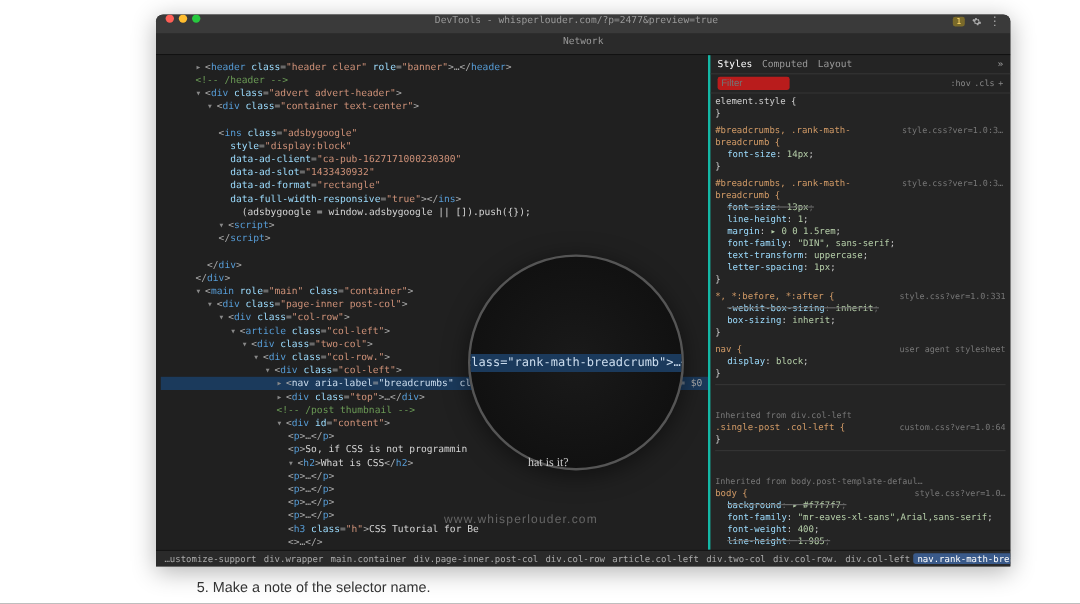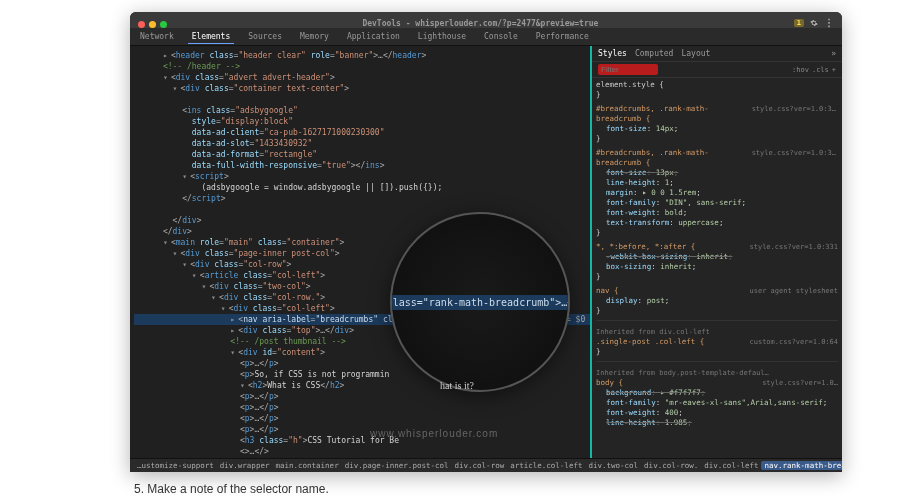--- a/index.html
+++ b/index.html
@@ -1,26 +1,26 @@
 <!DOCTYPE html>
 <html><head>
 <meta charset="utf-8">
 <style>
 * { margin: 0; padding: 0; box-sizing: border-box; }
 body { background: #f5f5f5; font-family: Menlo, Monaco, Consolas, monospace; font-size: 9px; color: #ccc; }
 .frame { width: 900px; height: 503px; margin: 0 auto; position: relative; background: #fff; }
 .window { position: absolute; top: 12px; left: 130px; width: 712px; height: 460px; background: #242424; border-radius: 6px 6px 0 0; overflow: hidden; box-shadow: 0 4px 20px rgba(0,0,0,0.3); }
-.titlebar { height: 16px; background: #3a3a3a; display: flex; align-items: flex-end; padding: 0 8px; font-size: 8px; color: #999; font-weight: bold; }
+.titlebar { height: 16px; background: #3a3a3a; display: flex; align-items: flex-start; padding: 0 8px; font-size: 8px; color: #999; }
 .traffic { display: flex; gap: 4px; }
 .dot { width: 7px; height: 7px; border-radius: 50%; }
 .dot.r { background: #ff5f56; } .dot.y { background: #ffbd2e; } .dot.g { background: #27c93f; }
 .titlebar-title { flex: 1; text-align: center; }
 .titlebar-right { display: flex; gap: 6px; align-items: center; }
 .warn-badge { background: #7a6a2a; color: #ffd96a; padding: 0 3px; border-radius: 2px; font-size: 7px; }
-.tabs { height: 18px; background: #2a2a2a; display: flex; align-items: center; padding: 0 6px; gap: 10px; font-size: 8px; color: #999; border-bottom: 1px solid #111; }
+.tabs { height: 18px; background: #2a2a2a; display: flex; align-items: center; padding: 0 6px; gap: 10px; font-size: 8px; color: #999; border-bottom: 1px solid #111; flex-direction: column; }
 .tab { padding: 2px 4px; cursor: pointer; }
 .tab.active { color: #fff; border-bottom: 1px solid #6aa0ff; }
 .main { display: flex; height: calc(100% - 34px - 14px); }
 .dom-panel { flex: 1; overflow: hidden; padding: 4px 0 0 4px; position: relative; background: #202020; }
 .dom-line { white-space: pre; font-size: 8px; line-height: 11px; color: #aaa; }
 .dom-line .tg { color: #569cd6; } 
 .dom-line .at { color: #9cdcfe; } 
 .dom-line .st { color: #ce9178; } 
 .dom-line .cm { color: #6a9955; } 
 .dom-line .tx { color: #d4d4d4; }
@@ -36,30 +36,30 @@
 .filter-toggles span { cursor: pointer; }
 .rules { flex: 1; overflow: hidden; padding: 2px 4px; font-size: 7.5px; line-height: 10px; }
 .rule { margin-bottom: 4px; }
 .rule-head { display: flex; justify-content: space-between; color: #888; }
 .rule-head .src { color: #777; font-size: 7px; white-space: nowrap; overflow: hidden; text-overflow: ellipsis; max-width: 90px; }
 .selector { color: #d19a66; }
 .media { color: #c586c0; }
 .prop { padding-left: 10px; }
 .prop .pn { color: #9cdcfe; }
 .prop .pv { color: #b5cea8; }
-.inherited { color: #777; font-size: 7px; border-top: 1px solid #333; padding-top: 6px; margin-top: 3px; }
+.inherited { color: #777; font-size: 7px; border-top: 1px solid #333; padding-top: 20px; margin-top: 3px; }
 .strike { text-decoration: line-through; color: #666; }
 .breadcrumb-bar { height: 14px; background: #2a2a2a; border-top: 1px solid #111; display: flex; align-items: center; padding: 0 4px; font-size: 7.5px; color: #aaa; overflow: hidden; }
 .breadcrumb-bar span { padding: 0 3px; cursor: pointer; white-space: nowrap; }
 .breadcrumb-bar span.sel { background: #3a5a8a; border-radius: 2px; color: #fff; }
 .magnifier { position: absolute; top: 200px; left: 260px; width: 180px; height: 180px; border-radius: 50%; border: 2px solid #555; background: radial-gradient(circle at 50% 50%, #1a1a1a 0%, #0d0d0d 100%); overflow: hidden; display: flex; align-items: center; justify-content: center; box-shadow: 0 4px 20px rgba(0,0,0,0.5); }
 .magnifier-content { background: #1b3a5c; color: #cde; font-size: 10px; padding: 2px 6px; white-space: nowrap; }
 .mag-below { position: absolute; top: 368px; left: 310px; color: #ccc; font-size: 10px; font-family: ui-serif, serif; }
 .watermark { position: absolute; top: 428px; left: 370px; color: #666; font-size: 10px; font-family: Arial, sans-serif; letter-spacing: 1px; }
-.caption { position: absolute; top: 482px; left: 134px; font-family: Arial, sans-serif; font-size: 12px; color: #333; }
+.caption { position: absolute; top: 482px; left: 164px; font-family: Arial, sans-serif; font-size: 12px; color: #333; }
 .gear { width: 8px; height: 8px; }
 </style>
 </head>
 <body>
 
 <div class="frame">
   <div class="window">
 
     <div class="titlebar">
       <div class="traffic">
@@ -95,22 +95,22 @@
           <div class="dom-line">      <span class="cm">&lt;!-- /header --&gt;</span></div>
           <div class="dom-line">      <span class="ar">▾</span>&lt;<span class="tg">div</span> <span class="at">class</span>=<span class="st">"advert advert-header"</span>&gt;</div>
           <div class="dom-line">        <span class="ar">▾</span>&lt;<span class="tg">div</span> <span class="at">class</span>=<span class="st">"container text-center"</span>&gt;</div>
           <div class="dom-line">  </div>
           <div class="dom-line">          &lt;<span class="tg">ins</span> <span class="at">class</span>=<span class="st">"adsbygoogle"</span></div>
           <div class="dom-line">            <span class="at">style</span>=<span class="st">"display:block"</span></div>
           <div class="dom-line">            <span class="at">data-ad-client</span>=<span class="st">"ca-pub-1627171000230300"</span></div>
           <div class="dom-line">            <span class="at">data-ad-slot</span>=<span class="st">"1433430932"</span></div>
           <div class="dom-line">            <span class="at">data-ad-format</span>=<span class="st">"rectangle"</span></div>
           <div class="dom-line">            <span class="at">data-full-width-responsive</span>=<span class="st">"true"</span>&gt;&lt;/<span class="tg">ins</span>&gt;</div>
+          <div class="dom-line">              <span class="tx">(adsbygoogle = window.adsbygoogle || []).push({});</span></div>
           <div class="dom-line">          <span class="ar">▾</span>&lt;<span class="tg">script</span>&gt;</div>
-          <div class="dom-line">              <span class="tx">(adsbygoogle = window.adsbygoogle || []).push({});</span></div>
           <div class="dom-line">          &lt;/<span class="tg">script</span>&gt;</div>
           <div class="dom-line">  </div>
           <div class="dom-line">        &lt;/<span class="tg">div</span>&gt;</div>
           <div class="dom-line">      &lt;/<span class="tg">div</span>&gt;</div>
           <div class="dom-line">      <span class="ar">▾</span>&lt;<span class="tg">main</span> <span class="at">role</span>=<span class="st">"main"</span> <span class="at">class</span>=<span class="st">"container"</span>&gt;</div>
           <div class="dom-line">        <span class="ar">▾</span>&lt;<span class="tg">div</span> <span class="at">class</span>=<span class="st">"page-inner post-col"</span>&gt;</div>
           <div class="dom-line">          <span class="ar">▾</span>&lt;<span class="tg">div</span> <span class="at">class</span>=<span class="st">"col-row"</span>&gt;</div>
           <div class="dom-line">            <span class="ar">▾</span>&lt;<span class="tg">article</span> <span class="at">class</span>=<span class="st">"col-left"</span>&gt;</div>
           <div class="dom-line">              <span class="ar">▾</span>&lt;<span class="tg">div</span> <span class="at">class</span>=<span class="st">"two-col"</span>&gt;</div>
           <div class="dom-line">                <span class="ar">▾</span>&lt;<span class="tg">div</span> <span class="at">class</span>=<span class="st">"col-row."</span>&gt;</div>
@@ -160,39 +160,39 @@
             </div>
             <div class="rule">
               <div class="rule-head">
                 <span class="selector">#breadcrumbs, .rank-math-breadcrumb {</span>
                 <span class="src">style.css?ver=1.0:3255</span>
               </div>
               <div class="prop strike"><span class="pn">font-size</span>: <span class="pv ">13px</span>;</div>
               <div class="prop "><span class="pn">line-height</span>: <span class="pv ">1</span>;</div>
               <div class="prop "><span class="pn">margin</span>: <span class="pv ">▸ 0 0 1.5rem</span>;</div>
               <div class="prop "><span class="pn">font-family</span>: <span class="pv ">"DIN", sans-serif</span>;</div>
-              <div class="prop "><span class="pn">font-weight</span>: <span class="pv ">bold</span>;</div>
               <div class="prop "><span class="pn">text-transform</span>: <span class="pv ">uppercase</span>;</div>
+              <div class="prop "><span class="pn">letter-spacing</span>: <span class="pv ">1px</span>;</div>
               <div>}</div>
             </div>
             <div class="rule">
               <div class="rule-head">
                 <span class="selector">*, *:before, *:after {</span>
                 <span class="src">style.css?ver=1.0:331</span>
               </div>
               <div class="prop strike"><span class="pn">-webkit-box-sizing</span>: <span class="pv ">inherit</span>;</div>
               <div class="prop "><span class="pn">box-sizing</span>: <span class="pv ">inherit</span>;</div>
               <div>}</div>
             </div>
             <div class="rule">
               <div class="rule-head">
                 <span class="selector">nav {</span>
                 <span class="src">user agent stylesheet</span>
               </div>
-              <div class="prop "><span class="pn">display</span>: <span class="pv ">post</span>;</div>
+              <div class="prop "><span class="pn">display</span>: <span class="pv ">block</span>;</div>
               <div>}</div>
             </div>
             <div class="inherited">Inherited from div.col-left</div>
             <div class="rule">
               <div class="rule-head">
                 <span class="selector">.single-post .col-left {</span>
                 <span class="src">custom.css?ver=1.0:64</span>
               </div>
               <div>}</div>
             </div>

